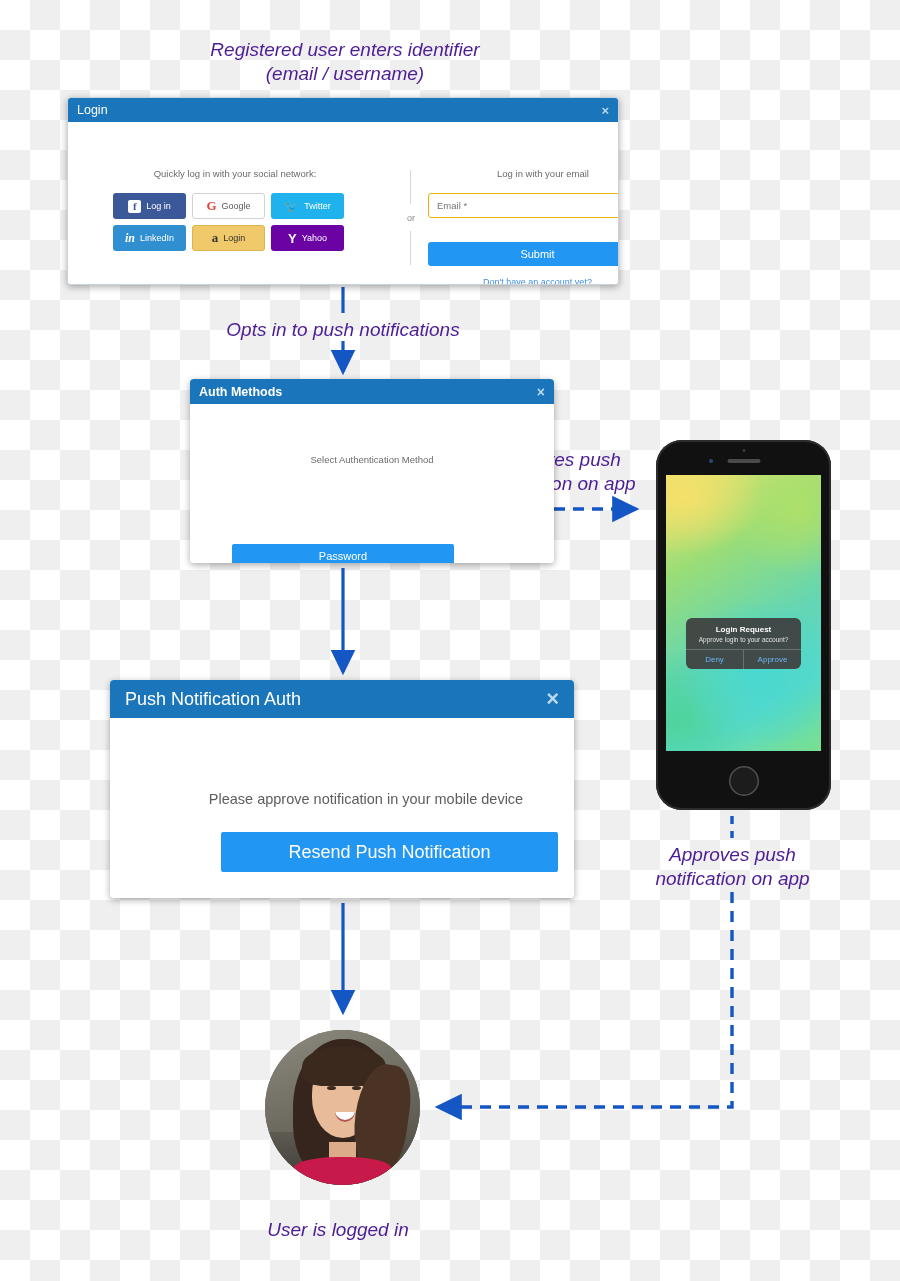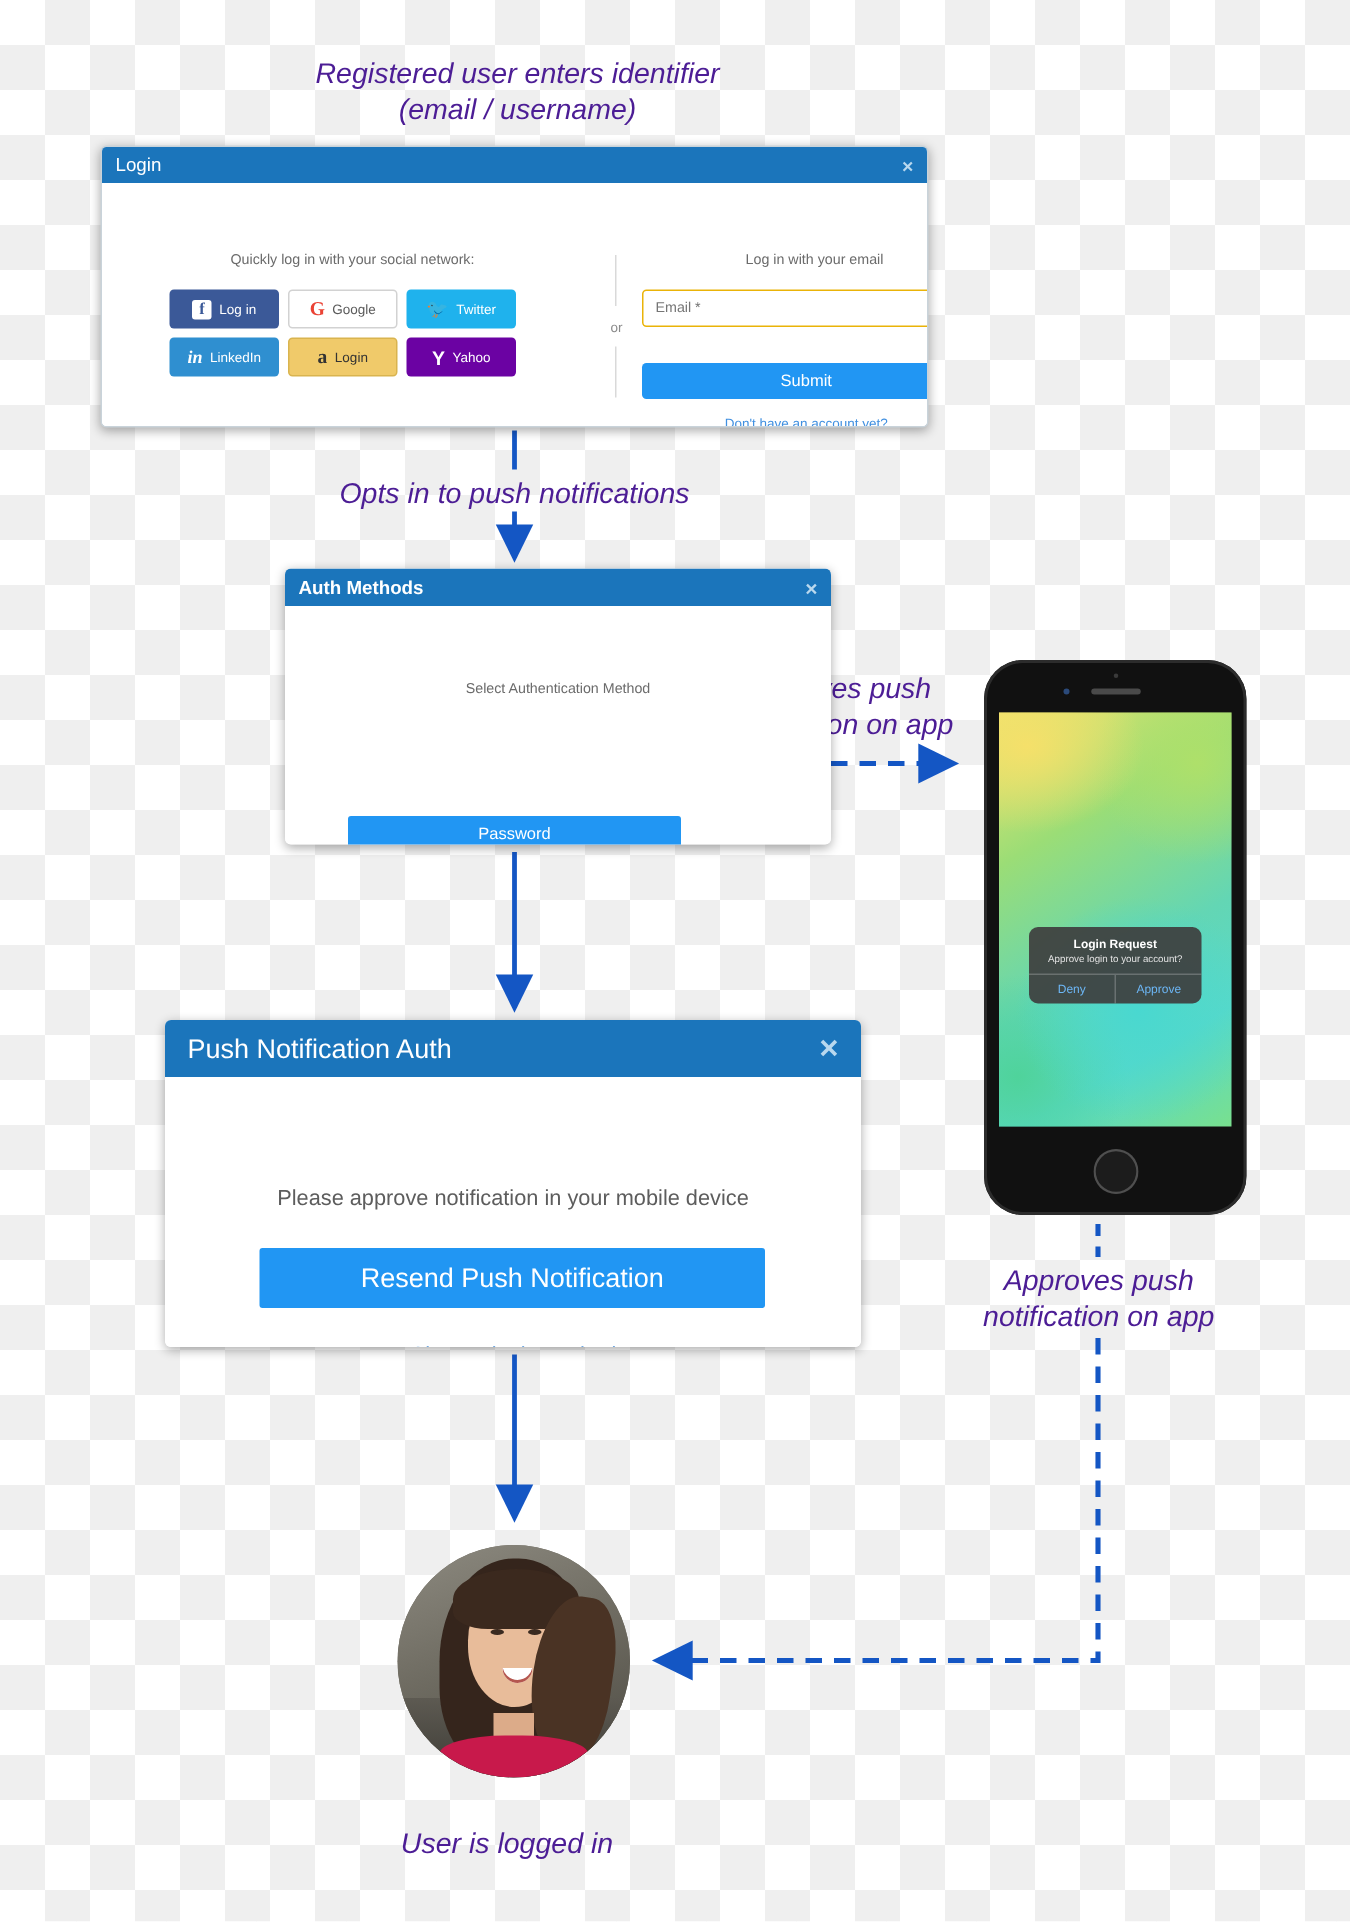--- a/index.html
+++ b/index.html
@@ -154,21 +154,21 @@
     font-family:"Liberation Sans", sans-serif;
   }
   #btn-password { top:96px;margin-top:44px; }
   #btn-push     { top:120px; }
 
   
   #pna-dialog { left:110px; top:680px; width:464px; height:218px; }
   #pna-dialog .dlg-header { height:38px; padding:0 15px; }
   #pna-dialog .dlg-title { font-size:18px; }
   #pna-dialog .dlg-close { font-size:22px; }
-  #pna-dialog .dlg-body { height:180px; position:relative; }
+  #pna-dialog .dlg-body { height:180px; position:relative;margin-left:48px; }
   #pna-msg {
     position:absolute; top:73px; width:100%; text-align:center;
     font-size:14.5px; color:#5d5d5d;
   }
   #pna-resend {
     position:absolute; left:63px; top:114px; width:337px; height:40px;
     background:#2196f3; border:none; border-radius:2px;
     color:#fff; font-size:18px; cursor:pointer;
     font-family:"Liberation Sans", sans-serif;
   }

